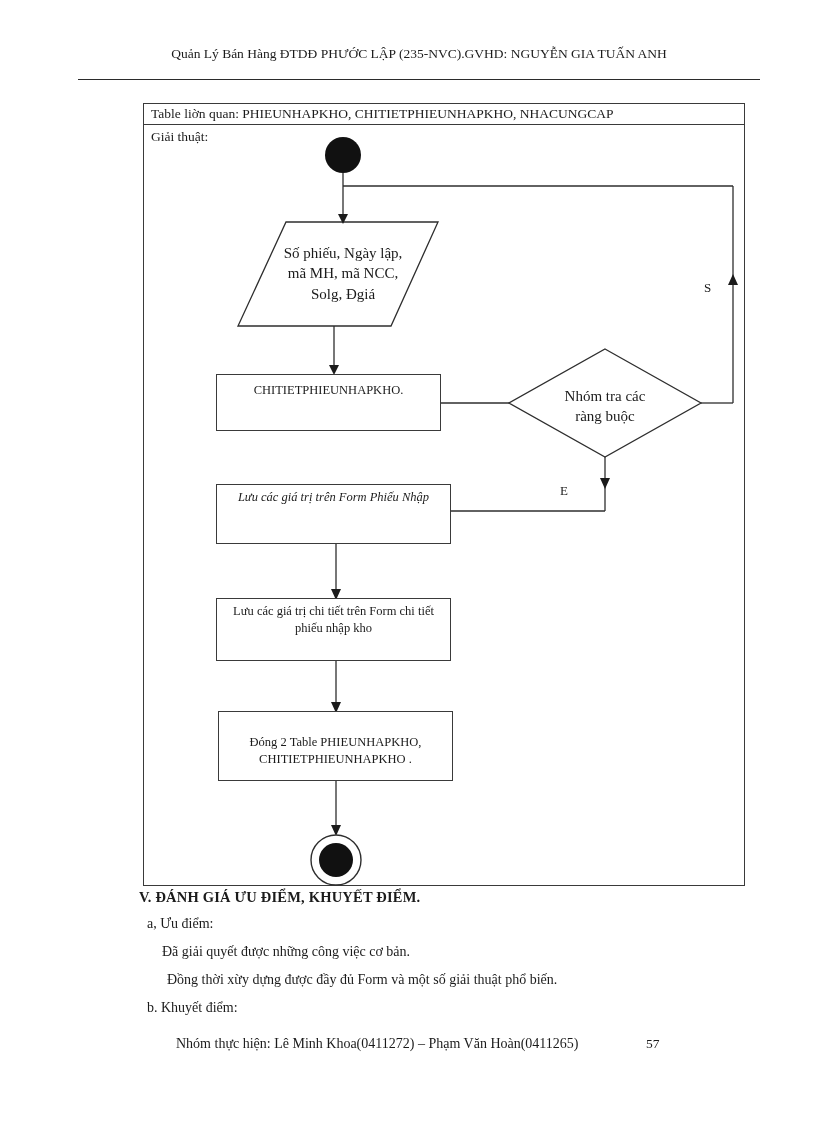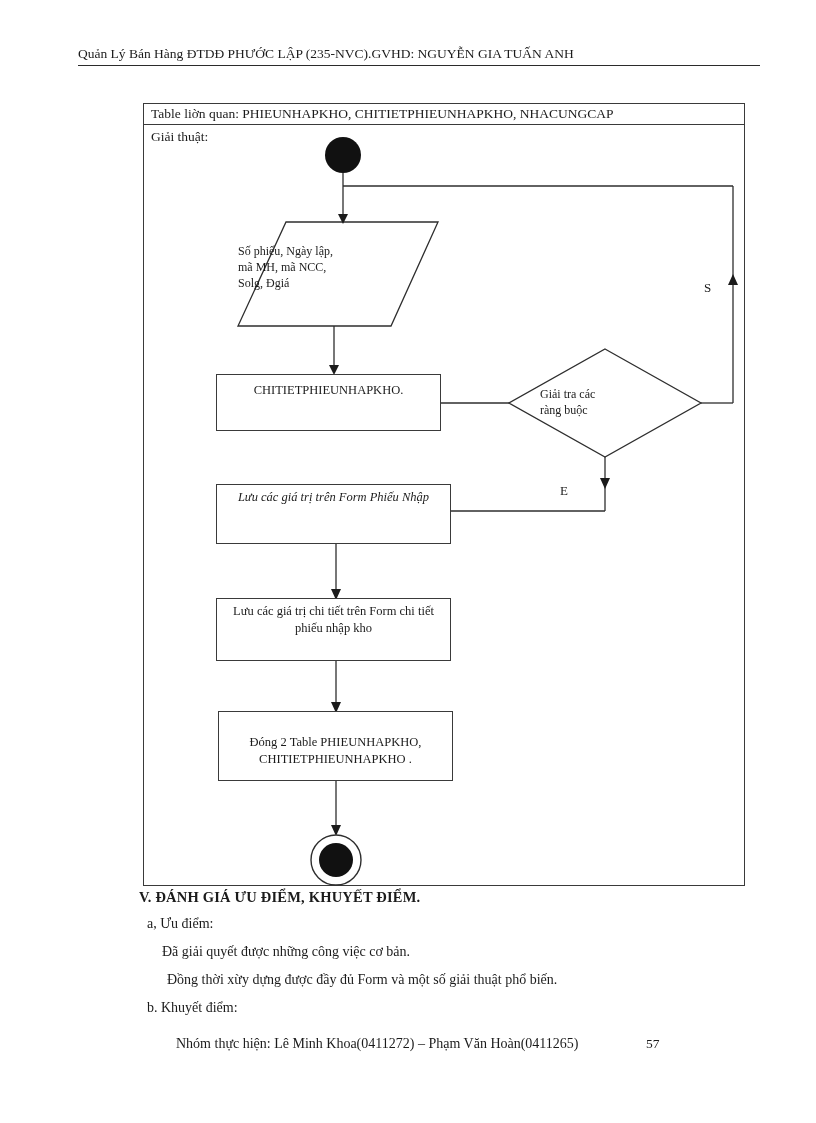--- a/index.html
+++ b/index.html
@@ -7,42 +7,42 @@
     position:relative;
     width:816px;height:1123px;
     background:#ffffff;
     font-family:"Liberation Serif","DejaVu Serif",serif;
     color:#1b1b1b;
     overflow:hidden;
   }
   
   .header{
     position:absolute;left:78px;top:46px;width:682px;
-    display:flex;justify-content:flex-start;
-    border-bottom:1px solid #2b2b2b;padding-bottom:3px;
+    display:flex;justify-content:center;
+    border-bottom:1px solid #2b2b2b;padding-bottom:17px;
     font-size:13.5px;white-space:nowrap;
   }
   
   .fc-box{
     position:absolute;left:143px;top:103px;width:602px;height:783px;
     border:1px solid #3a3a3a;box-sizing:border-box;background:#fff;
   }
   .fc-title-row{
     position:absolute;left:0;top:0;width:100%;height:21px;box-sizing:border-box;
     border-bottom:1px solid #3a3a3a;padding:2px 0 0 7px;font-size:13.5px;white-space:nowrap;
   }
   .fc-alg-label{position:absolute;left:7px;top:25px;font-size:13.5px;}
   .fc-svg{position:absolute;left:0;top:0;width:602px;height:783px;}
   .fc-node{
     position:absolute;box-sizing:border-box;border:1px solid #3a3a3a;background:#fff;
     font-size:12.5px;line-height:1.35;text-align:center;z-index:2;
   }
   .fc-text{
     position:absolute;box-sizing:border-box;background:transparent;border:none;
-    font-size:12px;line-height:1.35;z-index:2;
+    font-size:15px;line-height:1.35;text-align:center;z-index:2;
   }
   .fc-label{position:absolute;font-size:13px;z-index:2;}
   
   .sec-heading{position:absolute;left:95px;top:889px;font-size:14.5px;font-weight:bold;letter-spacing:.2px;margin-left:44px;}
   .sec-a{position:absolute;left:147px;top:916px;font-size:14px;}
   .sec-line1{position:absolute;left:162px;top:944px;font-size:14px;}
   .sec-line2{position:absolute;left:167px;top:972px;font-size:14px;}
   .sec-b{position:absolute;left:147px;top:1000px;font-size:14px;}
   .footer-text{position:absolute;left:176px;top:1036px;font-size:14px;white-space:nowrap;}
   .footer-page{position:absolute;left:646px;top:1036px;font-size:13.5px;}
@@ -111,21 +111,21 @@
       <div>Số phiếu, Ngày lập,</div>
       <div>mã MH,  mã NCC,</div>
       <div>Solg, Đgiá</div>
     </div>
 
     <div class="fc-node" style="left:72px;top:270px;width:225px;height:57px;padding-top:7px;">
       <div>CHITIETPHIEUNHAPKHO.</div>
     </div>
 
     <div class="fc-text" style="left:396px;top:282px;width:130px;">
-      <div>Giải tra các</div>
+      <div>Nhóm tra các</div>
       <div>ràng buộc</div>
     </div>
 
     <div class="fc-label" style="left:560px;top:176px;">S</div>
     <div class="fc-label" style="left:416px;top:379px;">E</div>
 
     <div class="fc-node" style="left:72px;top:380px;width:235px;height:60px;padding-top:4px;font-style:italic;">
       <div>Lưu các giá trị trên Form Phiếu Nhập</div>
     </div>
 

